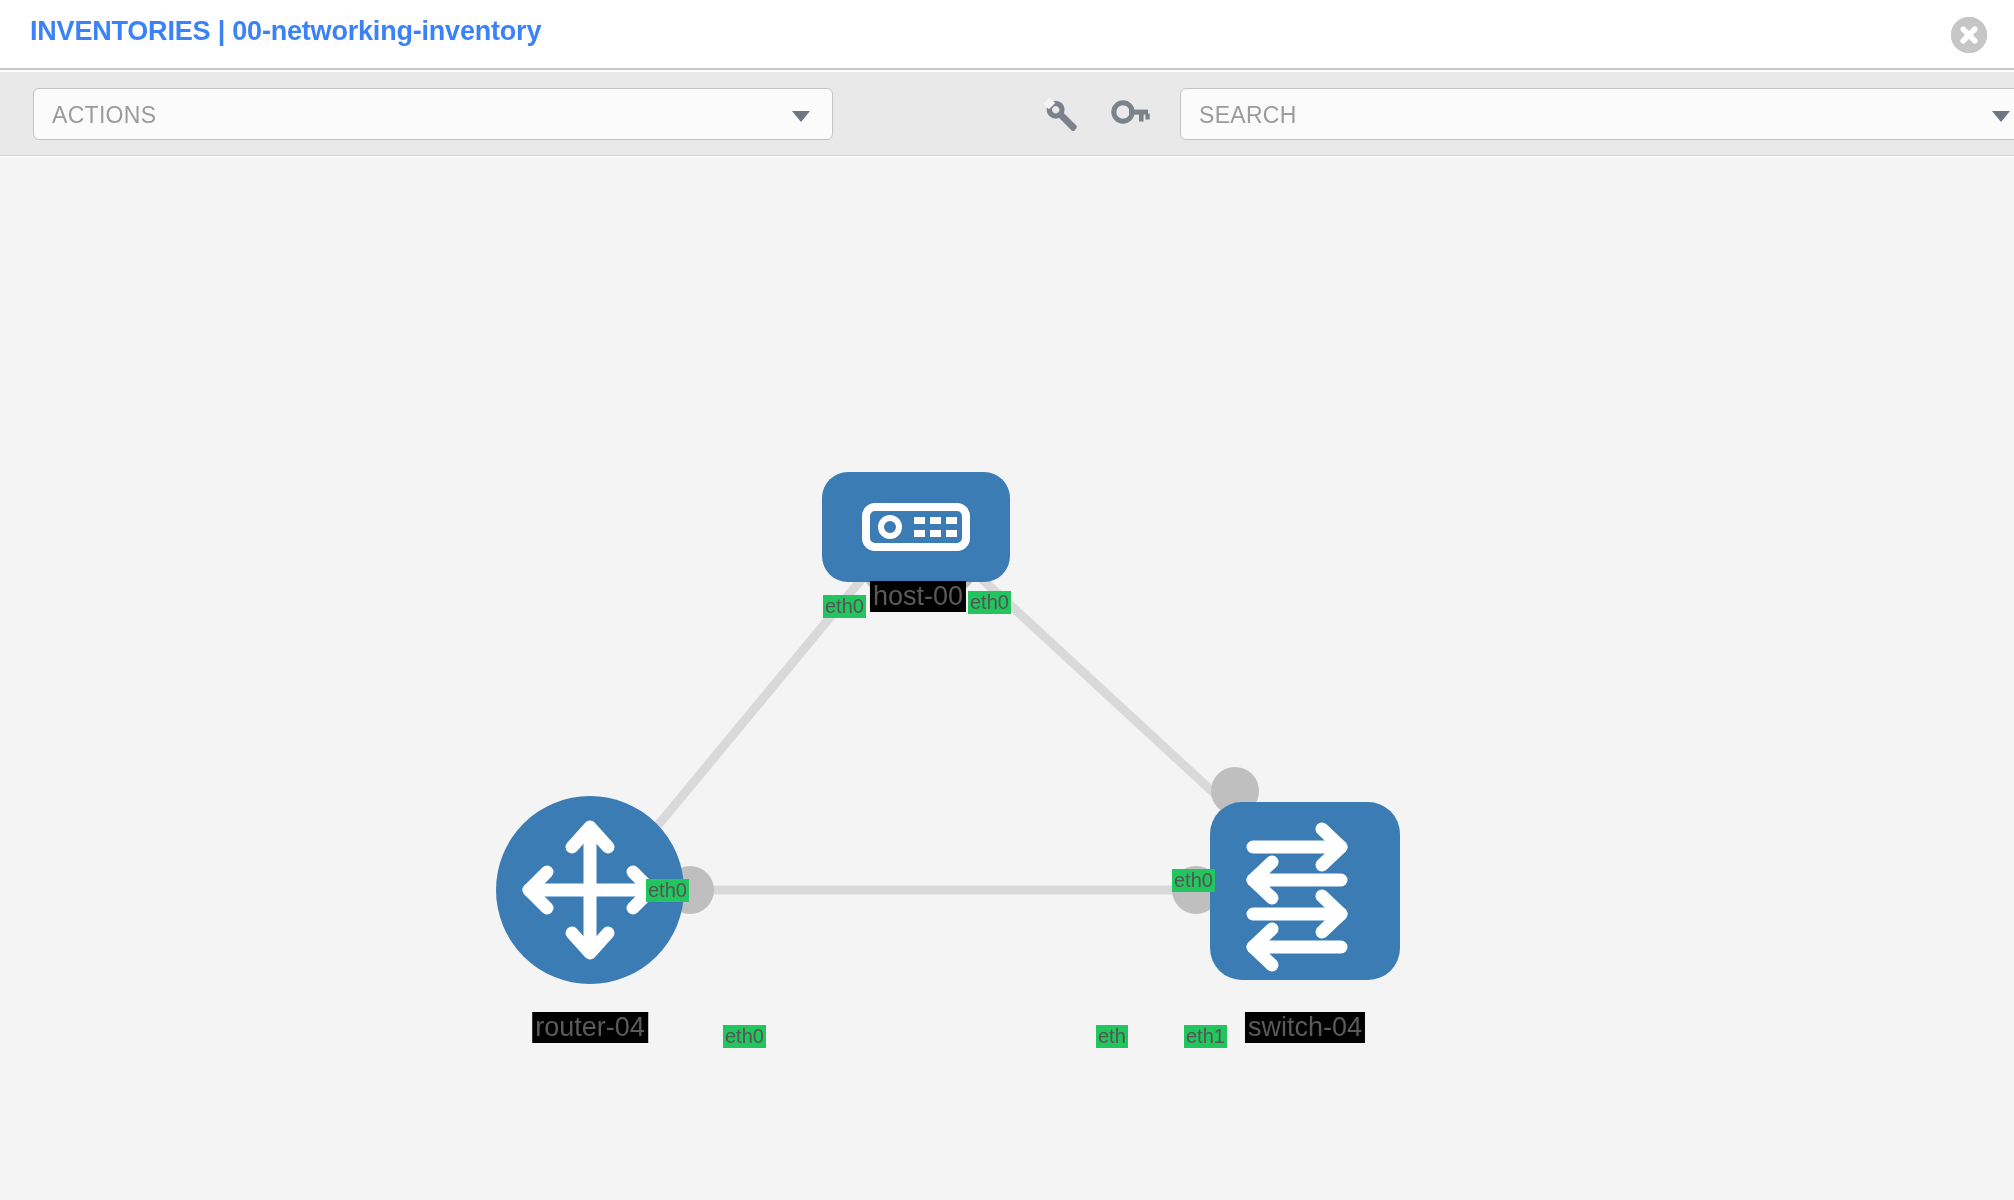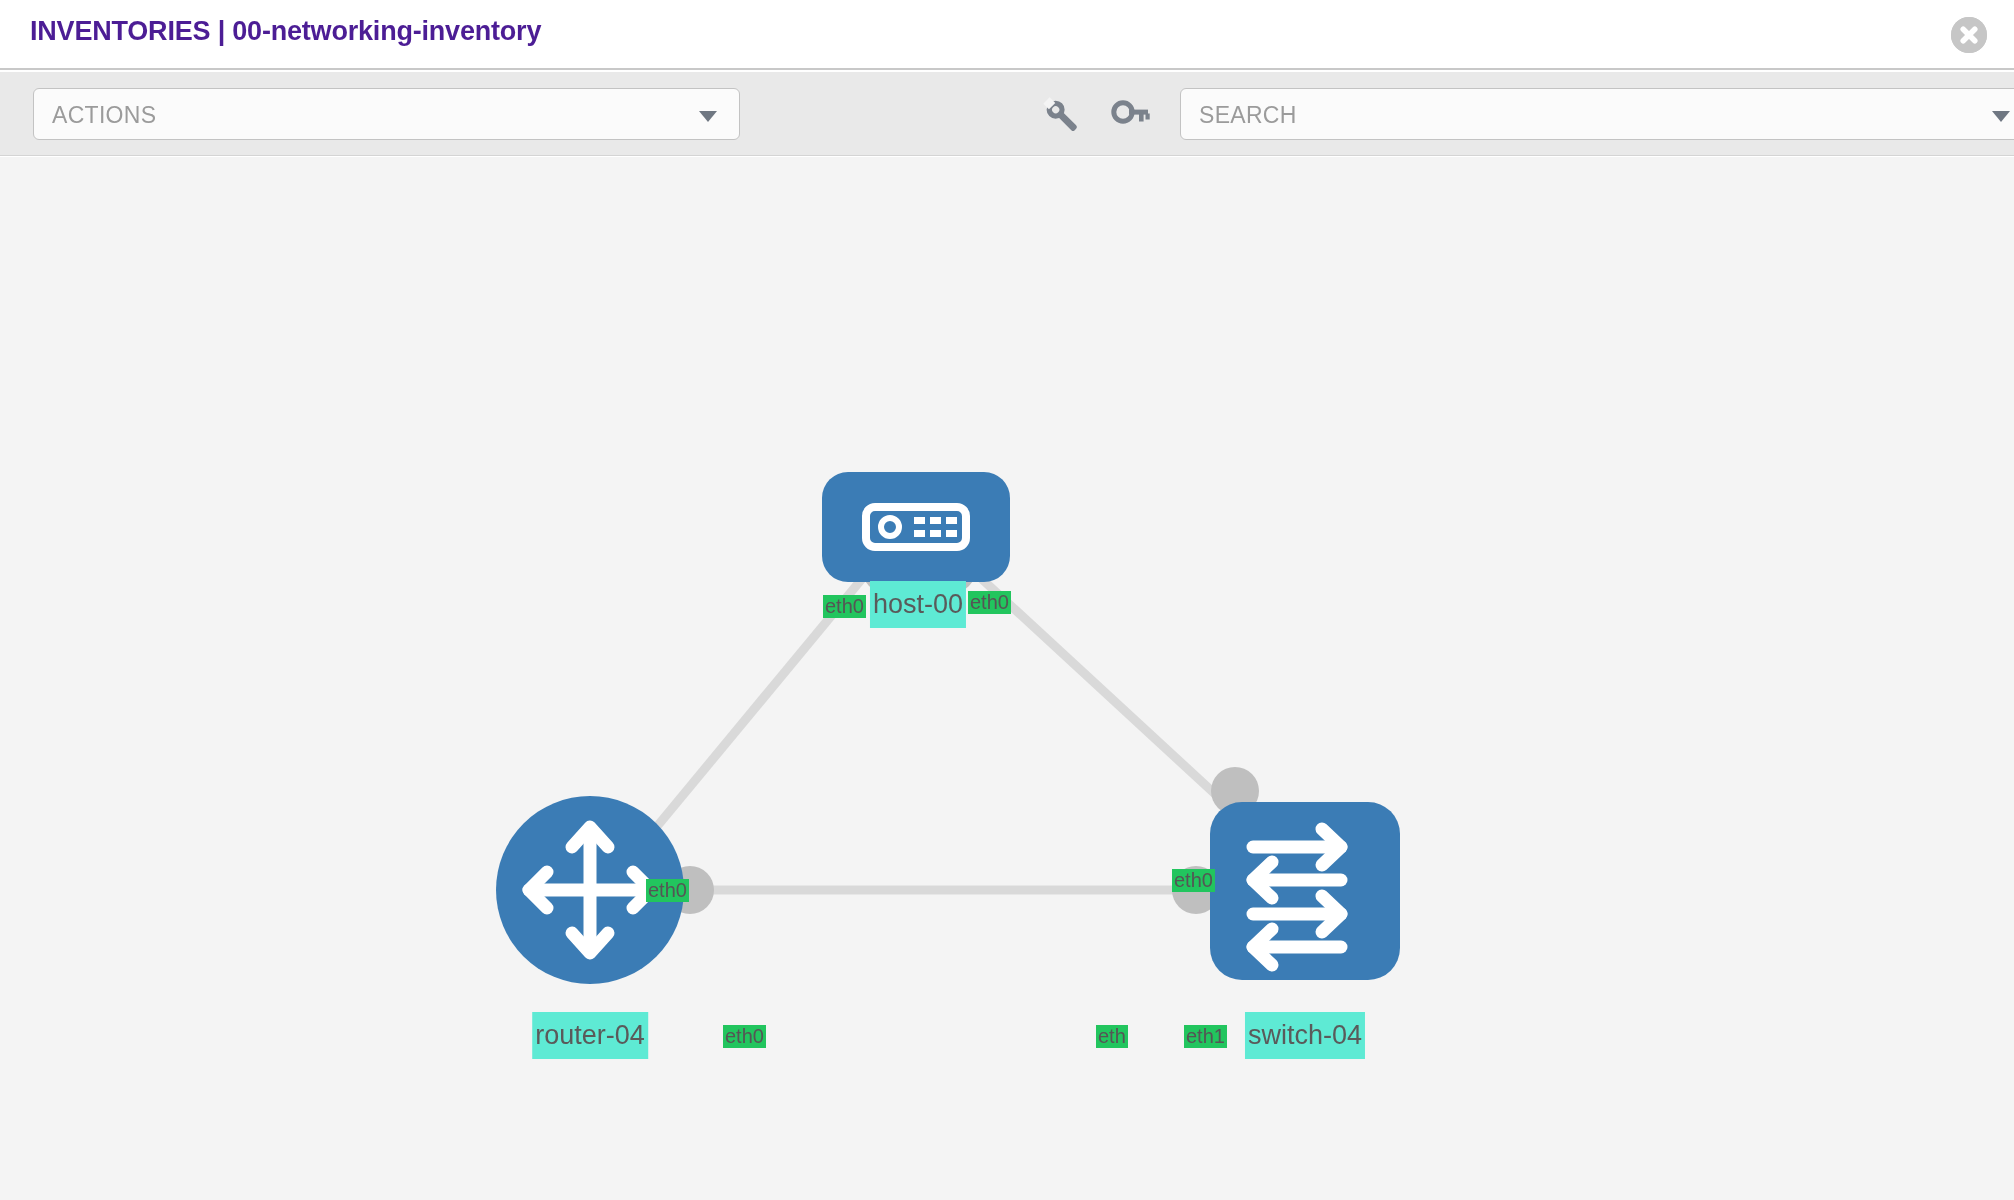--- a/index.html
+++ b/index.html
@@ -20,21 +20,21 @@
   .header {
     position: absolute; left: 0; top: 0;
     width: 2014px; height: 70px;
     background: #ffffff;
     border-bottom: 2px solid #c8c8c8;
   }
   .header-title {
     position: absolute; left: 30px; top: 16px;
     font-size: 27px;
     font-weight: bold;
-    color: #4c1d95;
+    color: #3b82f6;
     letter-spacing: -0.2px;
     white-space: nowrap;
   }
   .close-btn {
     position: absolute; right: 27px; top: 17px;
     width: 36px; height: 36px;
     border-radius: 50%;
     background: #c6c6c6;
     cursor: pointer;
   }
@@ -42,21 +42,21 @@
 
   
   .toolbar {
     position: absolute; left: 0; top: 72px;
     width: 2014px; height: 84px;
     background: #e9e9e9;
     border-bottom: 1px solid #d4d4d4;
   }
   .actions-select {
     position: absolute; left: 33px; top: 16px;
-    width: 707px; height: 52px;
+    width: 800px; height: 52px;
     background: #fbfbfb;
     border: 1px solid #c3c3c3;
     border-radius: 6px;
   }
   .actions-select .sel-label {
     position: absolute; left: 18px; top: 13px;
     font-size: 23px;
     color: #9b9b9b;
     letter-spacing: 0.3px;
   }
@@ -96,22 +96,22 @@
     background: #f4f4f4;
     overflow: hidden;
   }
   #topology { position: absolute; left: 0; top: 0; }
 
   
   .node-label {
     position: absolute;
     font-size: 27px;
     color: #5a5a5a;
-    background: #5eead4;
-    padding: 8px 3px;
+    background: #000000;
+    padding: 0 3px;
     white-space: nowrap;
     transform: translateX(-50%);
   }
   .edge-label {
     position: absolute;
     font-size: 20px;
     color: #555555;
     background: #22c55e;
     padding: 0 2px;
     white-space: nowrap;

